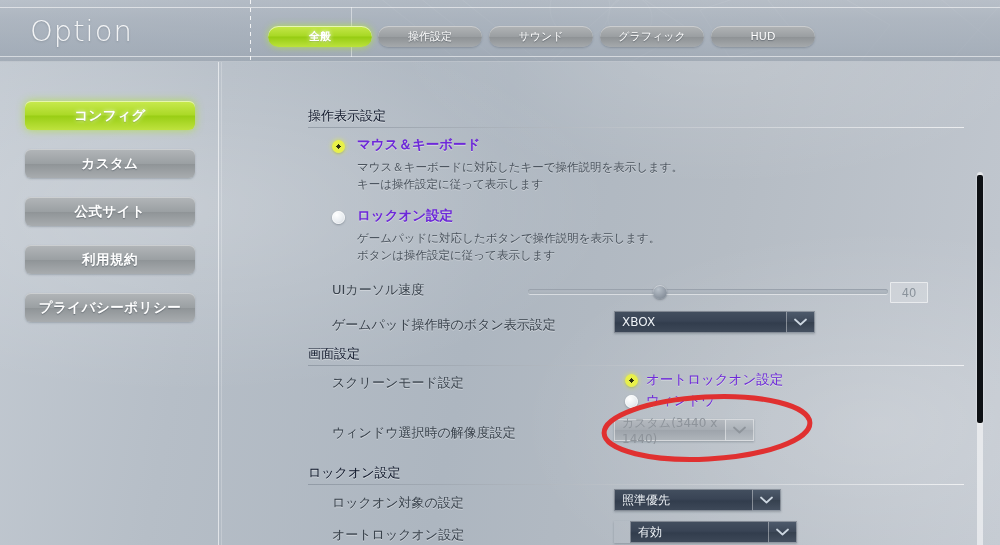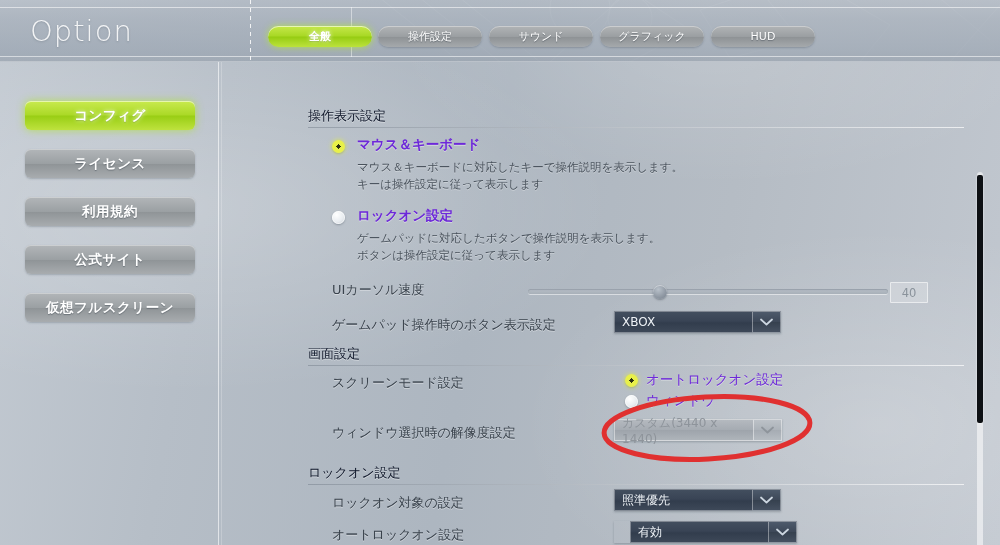--- a/index.html
+++ b/index.html
@@ -198,24 +198,24 @@
         <div class="tab" style="left: 332px; width: 104px;">グラフィック</div>
         <div class="tab" style="left: 443px; width: 104px;">HUD</div>
       </div>
   </div>
 
   <div class="col-div"></div>
   <div class="col-div2"></div>
 
   <div class="sidebar" id="sidebar">
       <div class="side-btn active">コンフィグ</div>
-      <div class="side-btn">ライセンス</div>
+      <div class="side-btn">カスタム</div>
+      <div class="side-btn">公式サイト</div>
       <div class="side-btn">利用規約</div>
-      <div class="side-btn">公式サイト</div>
-      <div class="side-btn">仮想フルスクリーン</div>
+      <div class="side-btn">プライバシーポリシー</div>
     </div>
 
   <div class="content">
 
     <div class="sec-head" style="left:86px;top:45px;">操作表示設定</div>
     <div class="sec-rule" style="left:86px;top:65px;width:656px;"></div>
 
     <div class="radio on" style="left:110px;top:78px;"></div>
     <div class="opt-label" style="left:135px;top:74px;">マウス＆キーボード</div>
     <div class="desc" style="left:135px;top:97px;">マウス＆キーボードに対応したキーで操作説明を表示します。</div>
@@ -225,42 +225,42 @@
     <div class="opt-label" style="left:135px;top:145px;">ロックオン設定</div>
     <div class="desc" style="left:135px;top:168px;">ゲームパッドに対応したボタンで操作説明を表示します。</div>
     <div class="desc" style="left:135px;top:185px;">ボタンは操作設定に従って表示します</div>
 
     <div class="row-label" style="left:110px;top:219px;">UIカーソル速度</div>
     <div class="sld-track" style="left:306px;top:227px;width:360px;"></div>
     <div class="sld-knob" id="sldknob" style="top: 223px; left: 430.56px;"></div>
     <div class="sld-val" style="left:668px;top:220px;">40</div>
 
     <div class="row-label" style="left:110px;top:254px;">ゲームパッド操作時のボタン表示設定</div>
-    <div class="dd" style="left:392px;top:249px;width:167px;">
+    <div class="dd" style="left:392px;top:249px;width:201px;">
       <div class="dd-body">XBOX</div>
       <div class="dd-arrow">
         <svg width="13" height="8" viewBox="0 0 13 8">
             <path d="M1 1.5 L6.5 6.5 L12 1.5" fill="none" stroke="#ccd6e0" stroke-width="1.8" stroke-linecap="round" stroke-linejoin="round"></path>
           </svg>
       </div>
     </div>
 
     <div class="sec-head" style="left:86px;top:283px;">画面設定</div>
     <div class="sec-rule" style="left:86px;top:303px;width:656px;"></div>
 
     <div class="row-label" style="left:110px;top:312px;">スクリーンモード設定</div>
 
     <div class="radio on" style="left:403px;top:312px;"></div>
     <div class="opt-label" style="left:424px;top:309px;font-weight:normal;">オートロックオン設定</div>
 
     <div class="radio" style="left:403px;top:333px;"></div>
     <div class="opt-label" style="left:424px;top:330px;font-weight:normal;">ウィンドウ</div>
 
     <div class="row-label" style="left:110px;top:362px;">ウィンドウ選択時の解像度設定</div>
-    <div class="dd disabled" style="left:392px;top:357px;width:168px;">
+    <div class="dd disabled" style="left:392px;top:357px;width:140px;">
       <div class="dd-body">カスタム(3440 x 1440)</div>
       <div class="dd-arrow">
         <svg width="13" height="8" viewBox="0 0 13 8">
             <path d="M1 1.5 L6.5 6.5 L12 1.5" fill="none" stroke="#8e949b" stroke-width="1.8" stroke-linecap="round" stroke-linejoin="round"></path>
           </svg>
       </div>
     </div>
 
     <div class="sec-head" style="left:86px;top:402px;">ロックオン設定</div>
     <div class="sec-rule" style="left:86px;top:422px;width:656px;"></div>

